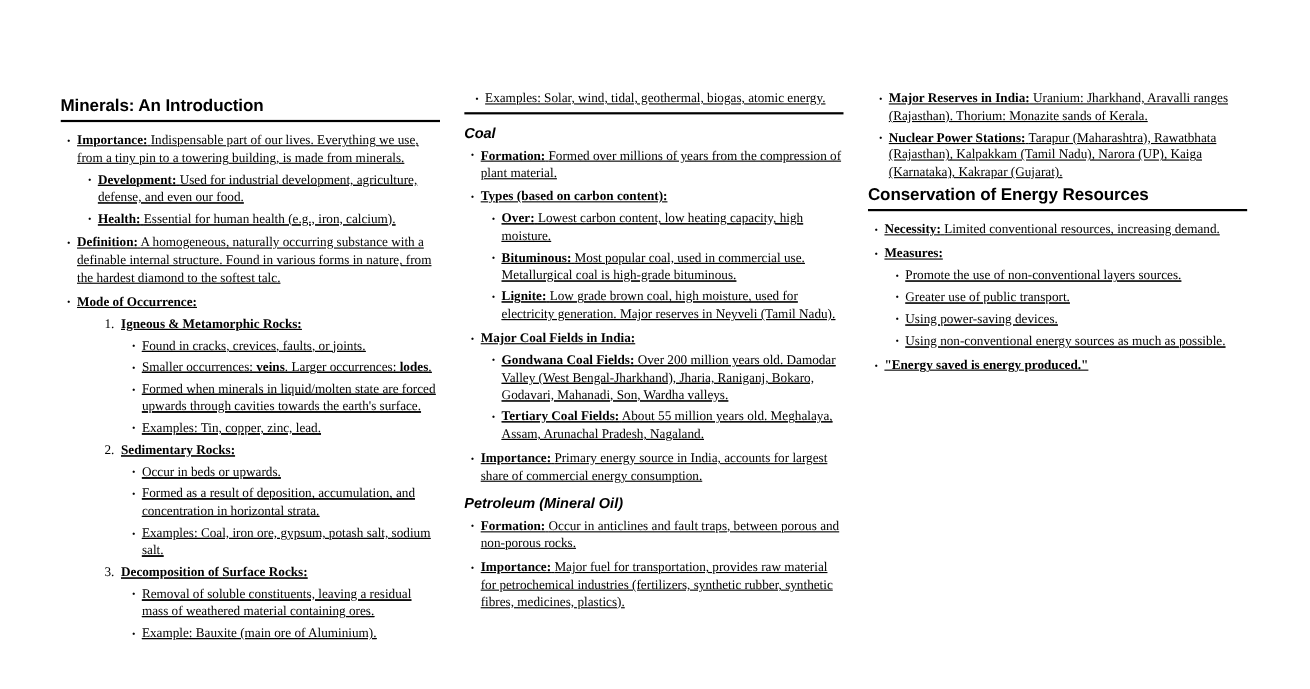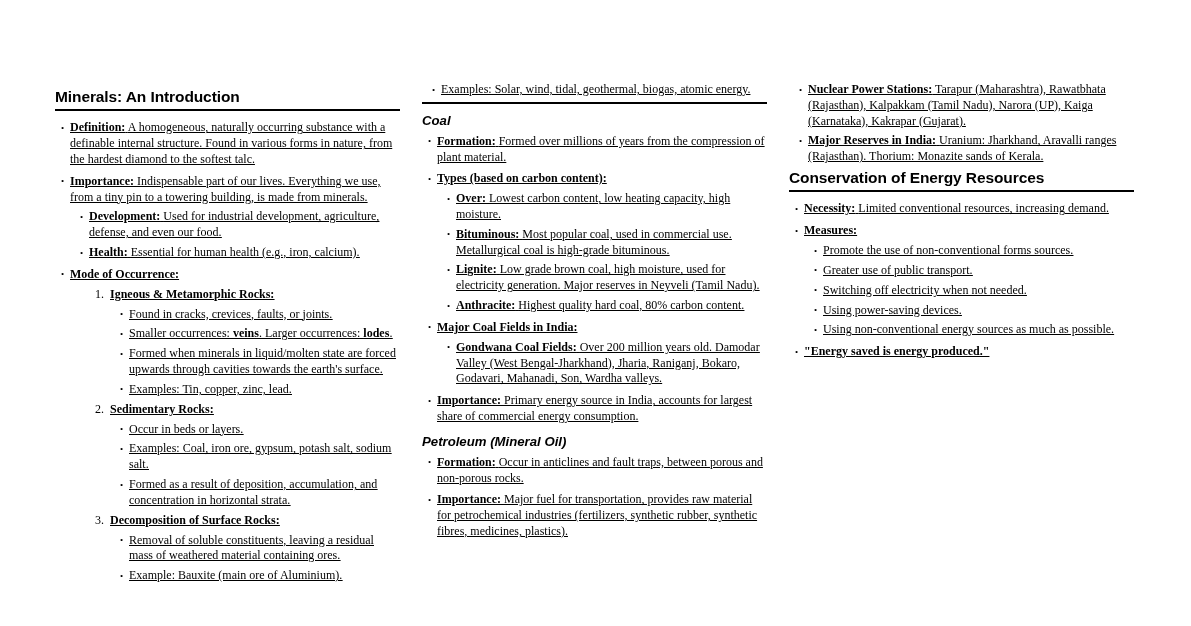--- a/index.html
+++ b/index.html
@@ -133,82 +133,81 @@
 </style>
 </head>
 <body>
 
 <div class="page">
   <div class="columns">
     <div class="col col-1">
         <h2 class="section-title">Minerals: An Introduction</h2>
         <hr class="rule">
         <ul class="lvl1">
-          <li><span class="lbl">Definition:</span> <span>A homogeneous, naturally occurring substance with a definable internal structure. Found in various forms in nature, from the hardest diamond to the softest talc.</span></li>
           <li><span class="lbl">Importance:</span> <span>Indispensable part of our lives. Everything we use, from a tiny pin to a towering building, is made from minerals.</span><ul class="lvl2">
               <li><span class="lbl">Development:</span> <span>Used for industrial development, agriculture, defense, and even our food.</span></li>
               <li><span class="lbl">Health:</span> <span>Essential for human health (e.g., iron, calcium).</span></li>
             </ul></li>
+          <li><span class="lbl">Definition:</span> <span>A homogeneous, naturally occurring substance with a definable internal structure. Found in various forms in nature, from the hardest diamond to the softest talc.</span></li>
           <li><span class="lbl">Mode of Occurrence:</span><ol class="numlist">
               <li><span class="num-head">Igneous &amp; Metamorphic Rocks:</span><ul class="lvl2">
                   <li><span>Found in cracks, crevices, faults, or joints.</span></li>
                   <li><span>Smaller occurrences: <b>veins</b>. Larger occurrences: <b>lodes</b>.</span></li>
                   <li><span>Formed when minerals in liquid/molten state are forced upwards through cavities towards the earth's surface.</span></li>
                   <li><span>Examples: Tin, copper, zinc, lead.</span></li>
                 </ul></li>
               <li><span class="num-head">Sedimentary Rocks:</span><ul class="lvl2">
-                  <li><span>Occur in beds or layers.</span></li>
+                  <li><span>Occur in beds or upwards.</span></li>
+                  <li><span>Formed as a result of deposition, accumulation, and concentration in horizontal strata.</span></li>
                   <li><span>Examples: Coal, iron ore, gypsum, potash salt, sodium salt.</span></li>
-                  <li><span>Formed as a result of deposition, accumulation, and concentration in horizontal strata.</span></li>
                 </ul></li>
               <li><span class="num-head">Decomposition of Surface Rocks:</span><ul class="lvl2">
                   <li><span>Removal of soluble constituents, leaving a residual mass of weathered material containing ores.</span></li>
                   <li><span>Example: Bauxite (main ore of Aluminium).</span></li>
                 </ul></li>
             </ol></li>
         </ul>
       </div>
     <div class="col col-2">
         <ul class="lvl2">
           <li><span>Examples: Solar, wind, tidal, geothermal, biogas, atomic energy.</span></li>
         </ul>
         <hr class="rule">
         <h3 class="sub-title">Coal</h3>
         <ul class="lvl1">
           <li><span class="lbl">Formation:</span> <span>Formed over millions of years from the compression of plant material.</span></li>
           <li><span class="lbl">Types (based on carbon content):</span><ul class="lvl2">
               <li><span class="lbl">Over:</span> <span>Lowest carbon content, low heating capacity, high moisture.</span></li>
               <li><span class="lbl">Bituminous:</span> <span>Most popular coal, used in commercial use. Metallurgical coal is high-grade bituminous.</span></li>
               <li><span class="lbl">Lignite:</span> <span>Low grade brown coal, high moisture, used for electricity generation. Major reserves in Neyveli (Tamil Nadu).</span></li>
-              <li><span class="lbl">Anthracite:</span> <span>Highest quality hard coal, 80% carbon content.</span></li>
             </ul></li>
           <li><span class="lbl">Major Coal Fields in India:</span><ul class="lvl2">
               <li><span class="lbl">Gondwana Coal Fields:</span> <span>Over 200 million years old. Damodar Valley (West Bengal-Jharkhand), Jharia, Raniganj, Bokaro, Godavari, Mahanadi, Son, Wardha valleys.</span></li>
+              <li><span class="lbl">Tertiary Coal Fields:</span> <span>About 55 million years old. Meghalaya, Assam, Arunachal Pradesh, Nagaland.</span></li>
             </ul></li>
           <li><span class="lbl">Importance:</span> <span>Primary energy source in India, accounts for largest share of commercial energy consumption.</span></li>
         </ul>
         <h3 class="sub-title">Petroleum (Mineral Oil)</h3>
         <ul class="lvl1">
           <li><span class="lbl">Formation:</span> <span>Occur in anticlines and fault traps, between porous and non-porous rocks.</span></li>
           <li><span class="lbl">Importance:</span> <span>Major fuel for transportation, provides raw material for petrochemical industries (fertilizers, synthetic rubber, synthetic fibres, medicines, plastics).</span></li>
         </ul>
       </div>
     <div class="col col-3">
         <ul class="lvl2">
+          <li><span class="lbl">Major Reserves in India:</span> <span>Uranium: Jharkhand, Aravalli ranges (Rajasthan). Thorium: Monazite sands of Kerala.</span></li>
           <li><span class="lbl">Nuclear Power Stations:</span> <span>Tarapur (Maharashtra), Rawatbhata (Rajasthan), Kalpakkam (Tamil Nadu), Narora (UP), Kaiga (Karnataka), Kakrapar (Gujarat).</span></li>
-          <li><span class="lbl">Major Reserves in India:</span> <span>Uranium: Jharkhand, Aravalli ranges (Rajasthan). Thorium: Monazite sands of Kerala.</span></li>
         </ul>
         <h2 class="section-title">Conservation of Energy Resources</h2>
         <hr class="rule">
         <ul class="lvl1">
           <li><span class="lbl">Necessity:</span> <span>Limited conventional resources, increasing demand.</span></li>
           <li><span class="lbl">Measures:</span><ul class="lvl2">
-              <li><span>Promote the use of non-conventional forms sources.</span></li>
+              <li><span>Promote the use of non-conventional layers sources.</span></li>
               <li><span>Greater use of public transport.</span></li>
-              <li><span>Switching off electricity when not needed.</span></li>
               <li><span>Using power-saving devices.</span></li>
               <li><span>Using non-conventional energy sources as much as possible.</span></li>
             </ul></li>
           <li><span class="lbl">"Energy saved is energy produced."</span></li>
         </ul>
       </div>
   </div>
 </div>
 
 </body></html>

